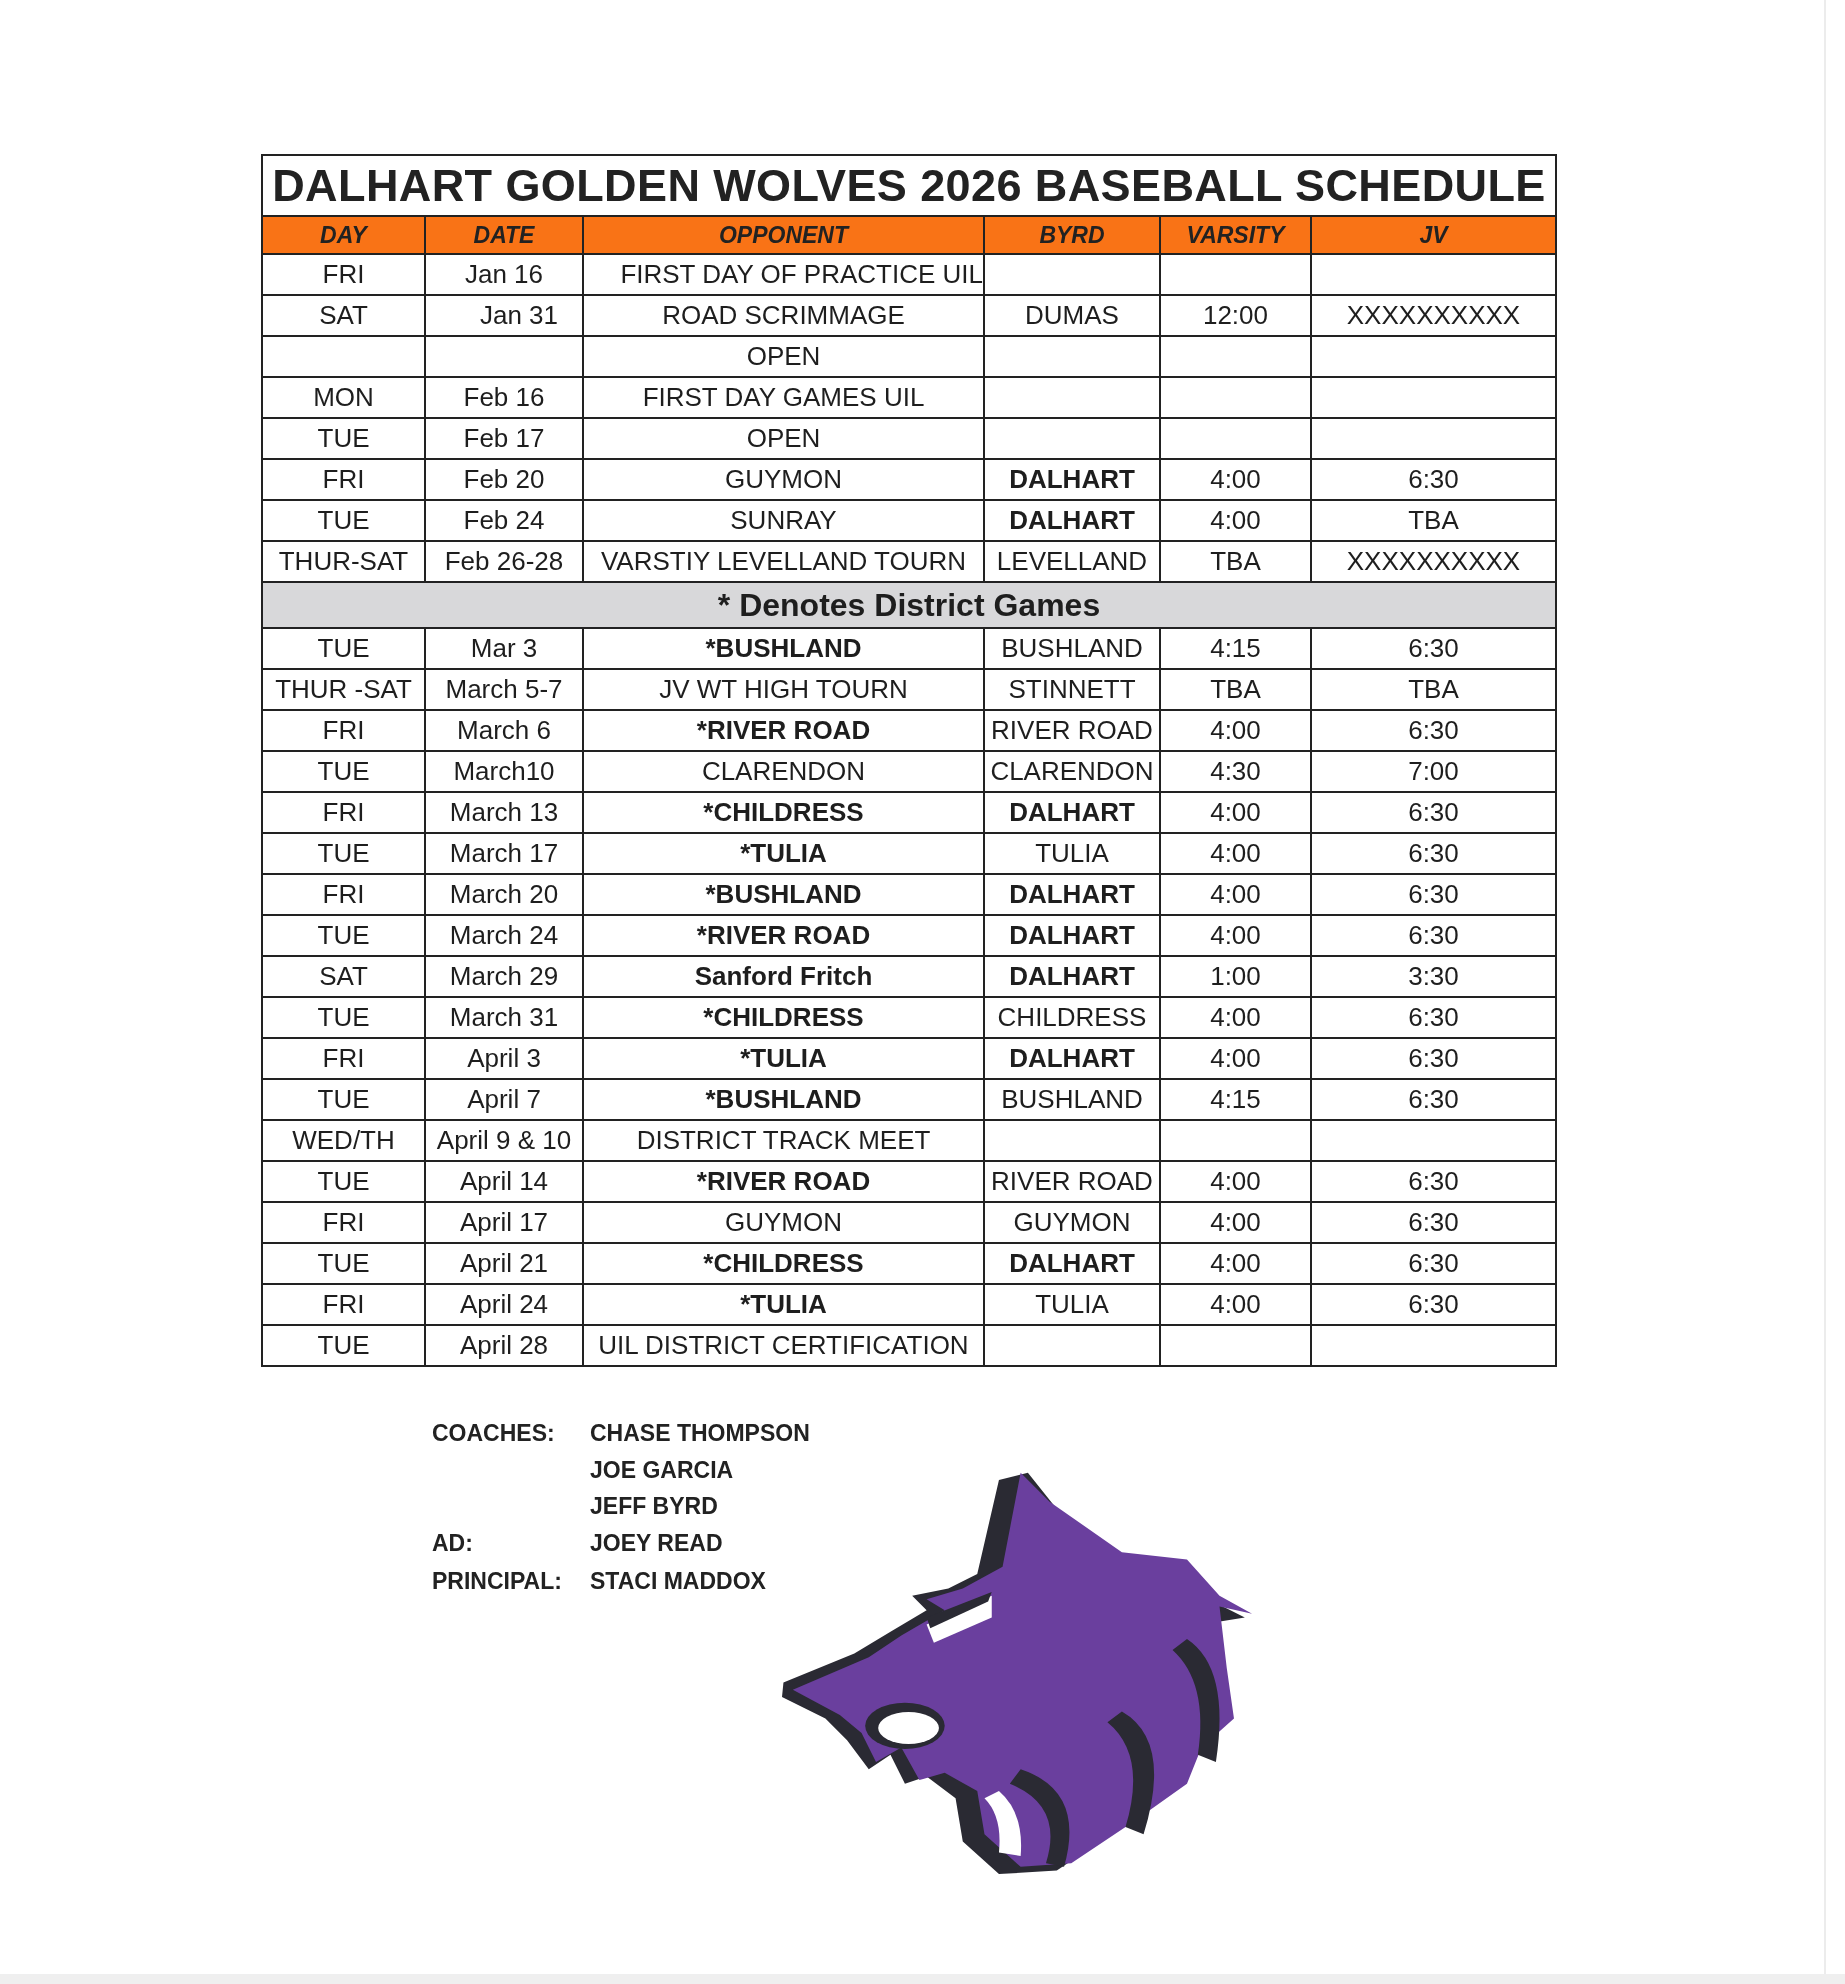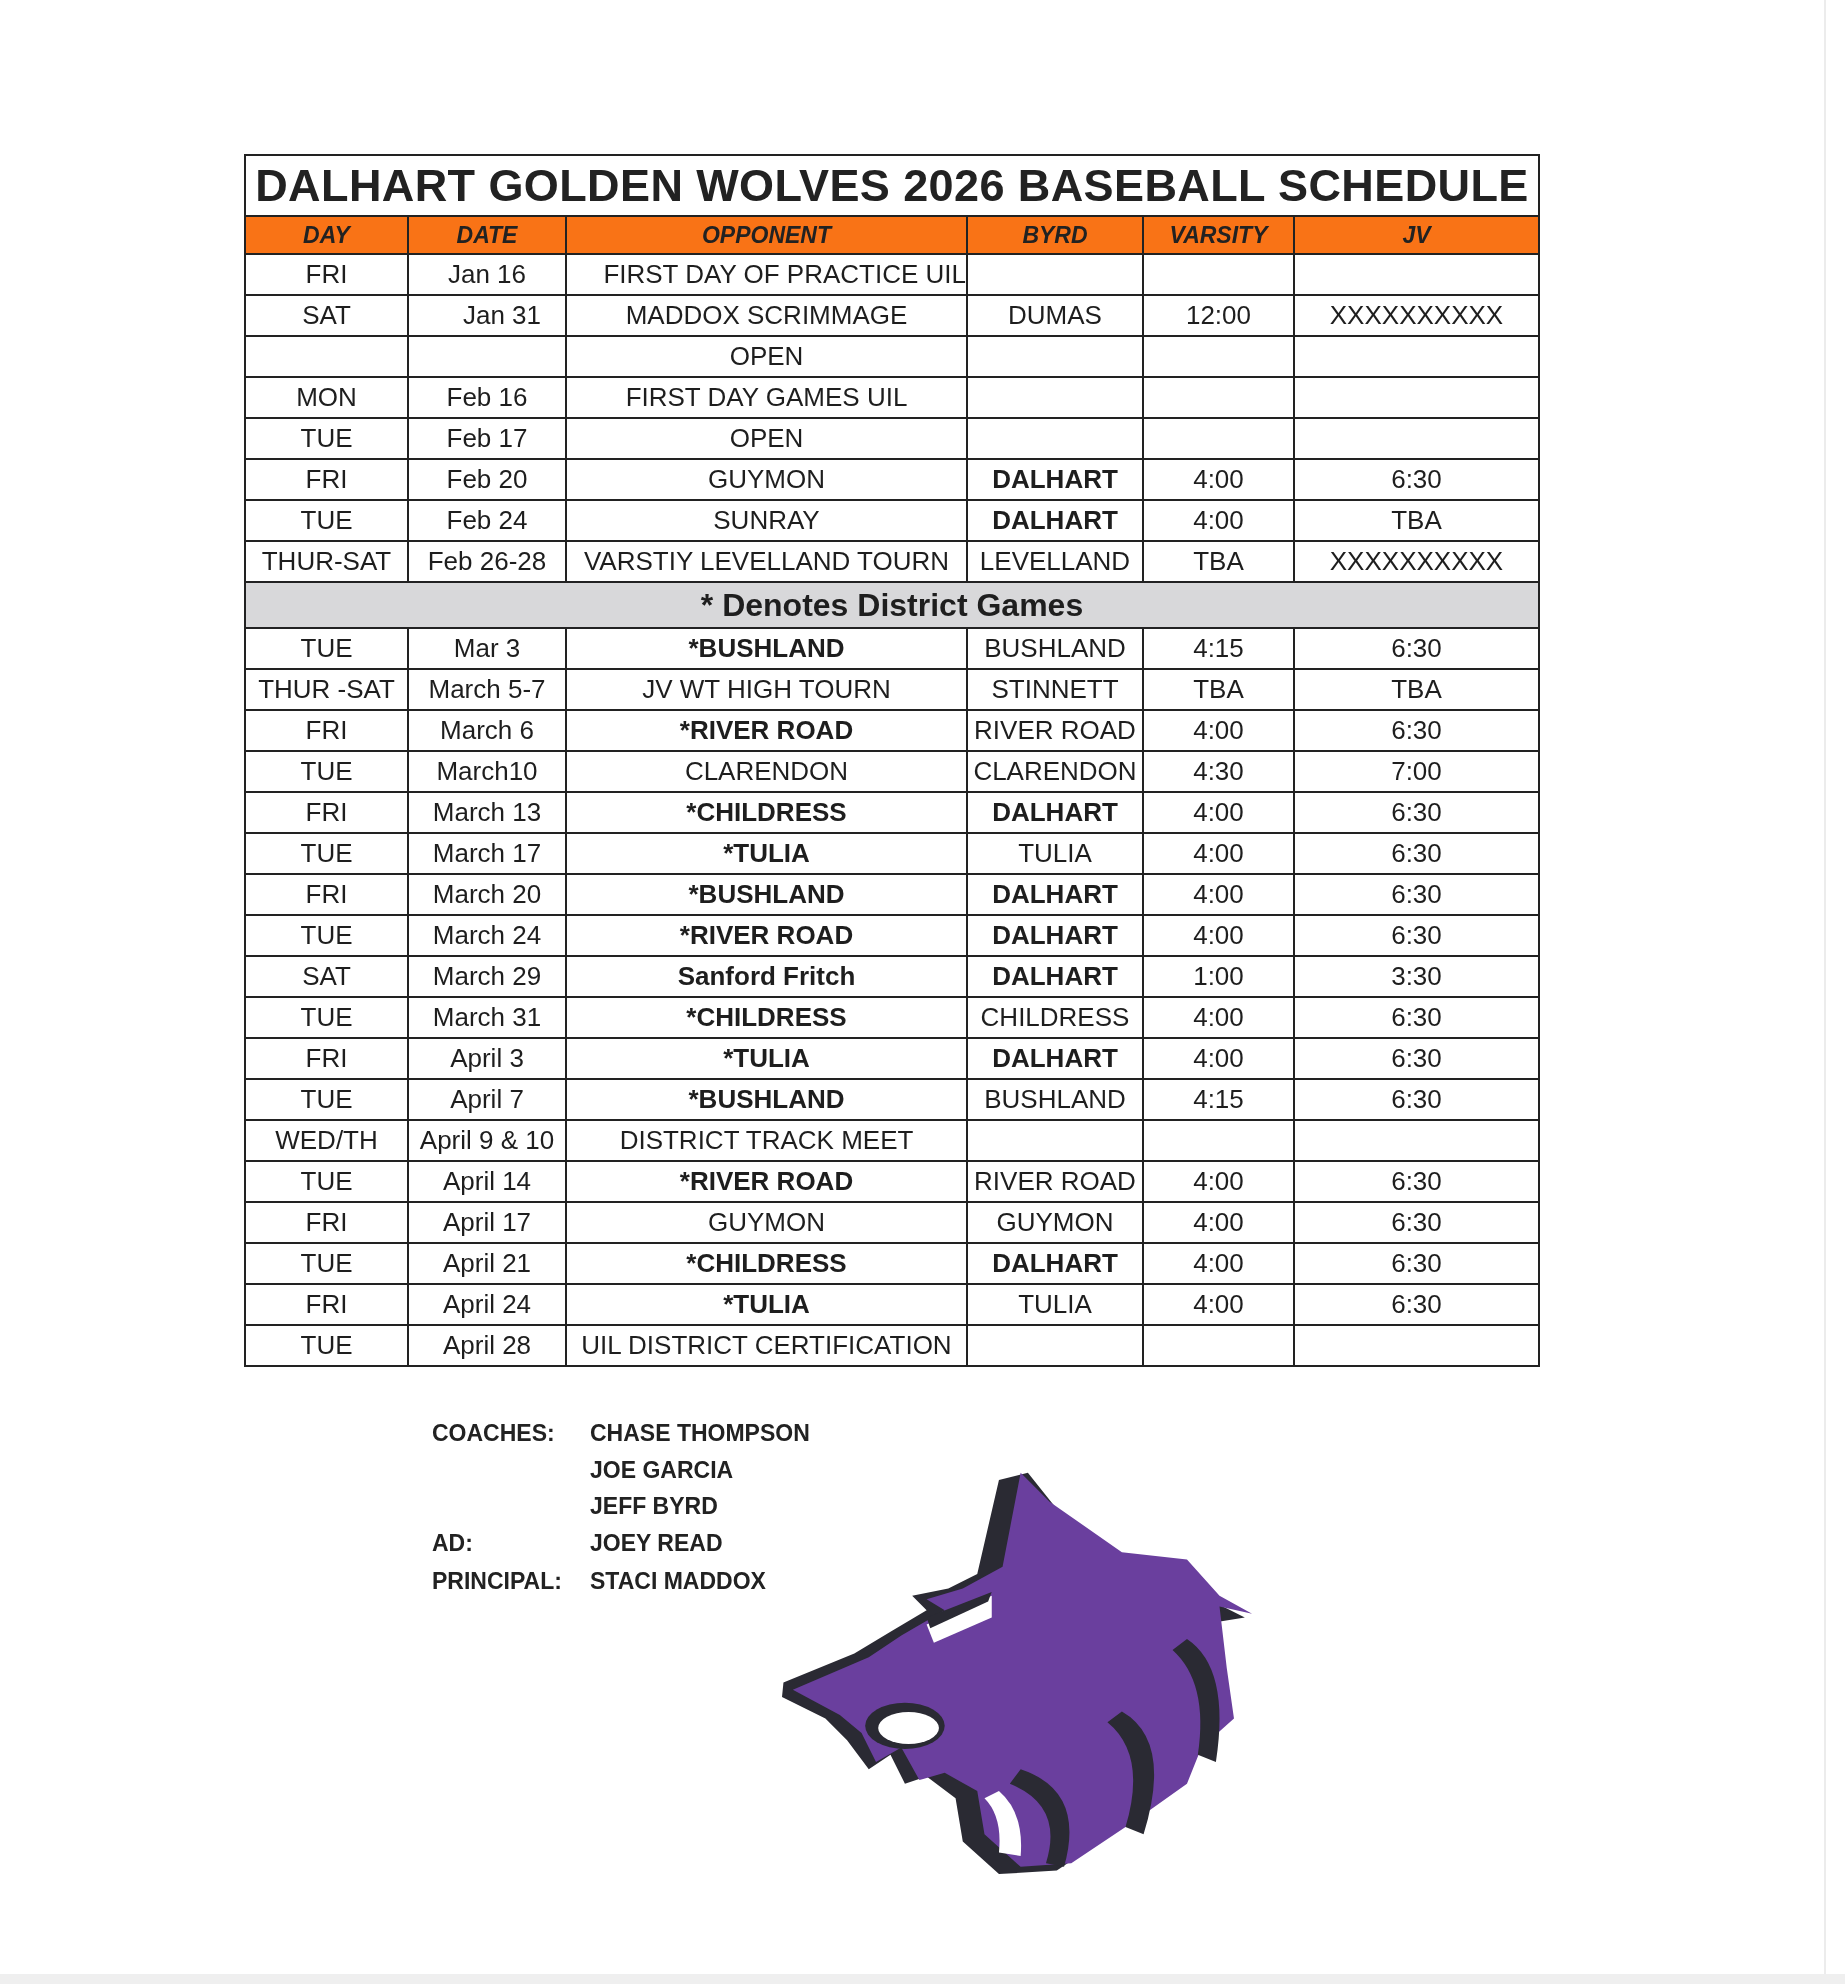--- a/index.html
+++ b/index.html
@@ -1,19 +1,19 @@
 <!DOCTYPE html>
 <html style="font-size:11.6px"><head>
 <meta charset="utf-8">
 <style>
   html,body{margin:0;padding:0;background:#fff;}
   body{width:1845px;height:1985px;position:relative;overflow:hidden;font-family:"Liberation Sans",sans-serif;color:#1e1e1e;}
   .edge{position:absolute;left:1824px;top:0;width:2.2px;height:1985px;background:#ececec;}
   .page-bottom{position:absolute;left:0;top:1974px;width:1845px;height:11px;background:#efefef;}
-  table.sched{position:absolute;left:244px;top:154px;width:1293px;border-collapse:collapse;table-layout:fixed;}
+  table.sched{position:absolute;left:261px;top:154px;width:1293px;border-collapse:collapse;table-layout:fixed;}
   table.sched td, table.sched th{border:2.2px solid #222;text-align:center;padding:0;white-space:nowrap;overflow:hidden;}
   .title-cell{height:59px;font-size:45px;font-weight:bold;letter-spacing:0.4px;color:#222;}
   .hdr th{height:36px;background:#f97316;font-size:23px;font-weight:bold;font-style:italic;color:#222;}
   .row td{height:39px;font-size:26px;}
   .row td.bold{font-weight:bold;margin-top:8px;}
   .row td.right{text-align:right;padding-right:24px;}
   .row td.left{text-align:right;padding-left:16px;}
   .banner td{height:44px;background:#d8d8da;font-size:32px;font-weight:bold;}
   .footer{position:absolute;left:432px;top:1411px;font-size:23px;font-weight:bold;color:#222;}
   .footer .line{position:absolute;height:29px;white-space:nowrap;}
@@ -52,21 +52,21 @@
         <td>FRI</td>
         <td>Jan 16</td>
         <td class="left">FIRST DAY OF PRACTICE UIL</td>
         <td></td>
         <td></td>
         <td></td>
       </tr>
       <tr class="row">
         <td>SAT</td>
         <td class="right">Jan 31</td>
-        <td>MADDOX SCRIMMAGE</td>
+        <td>ROAD SCRIMMAGE</td>
         <td>DUMAS</td>
         <td>12:00</td>
         <td>XXXXXXXXXX</td>
       </tr>
       <tr class="row">
         <td></td>
         <td></td>
         <td>OPEN</td>
         <td></td>
         <td></td>

